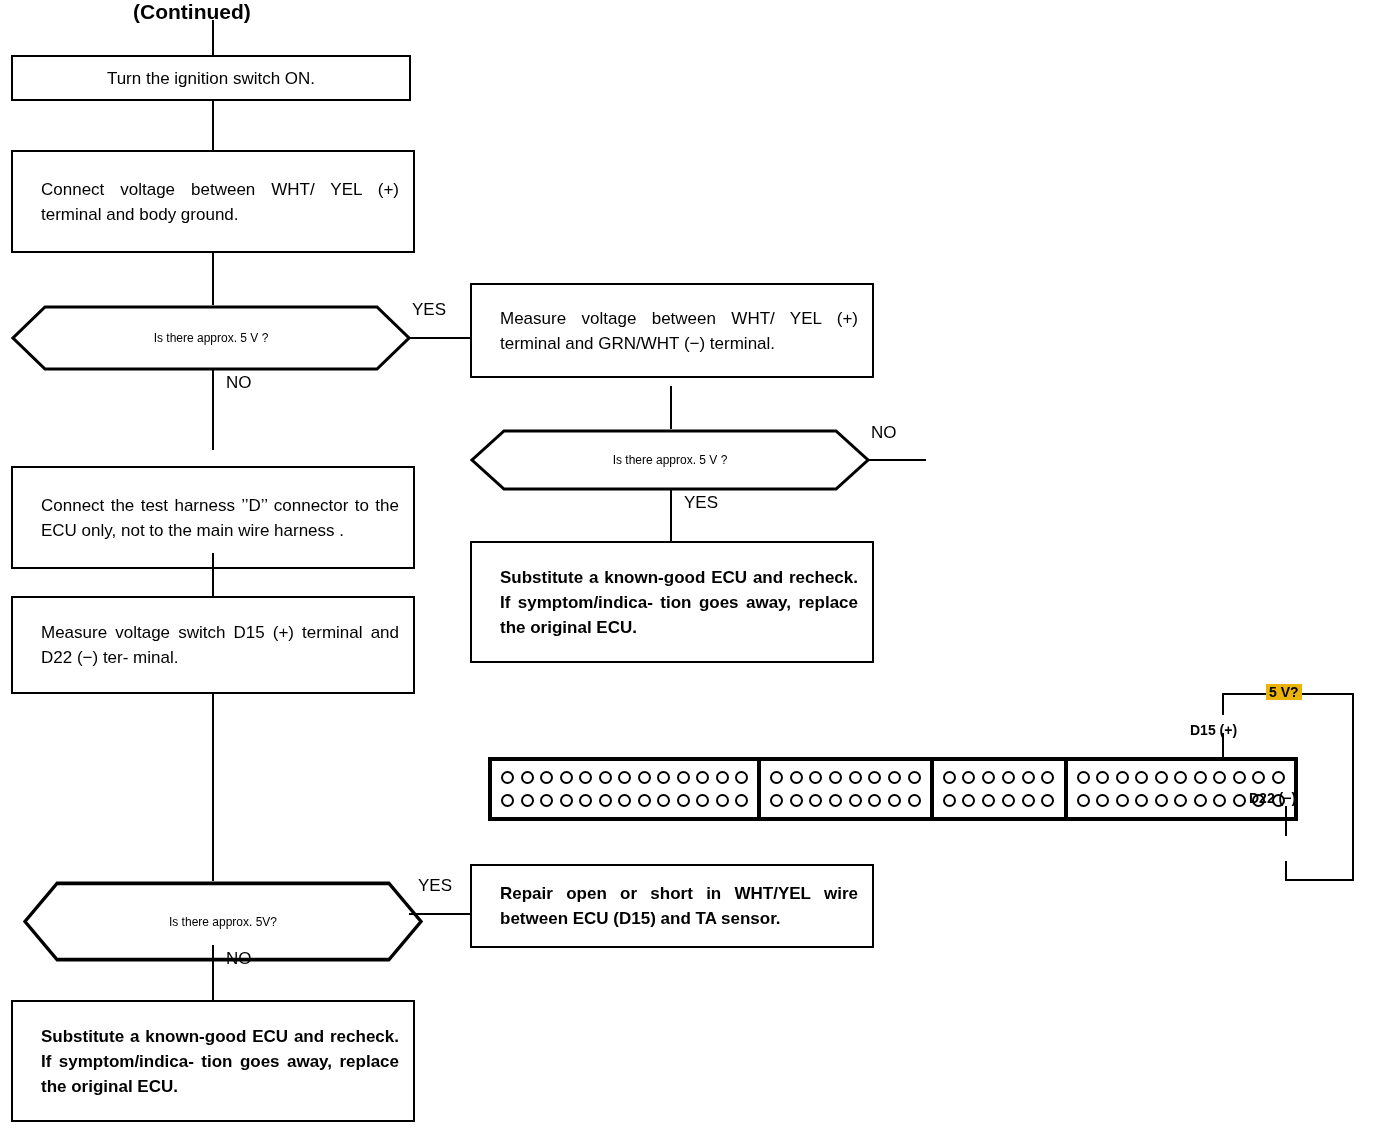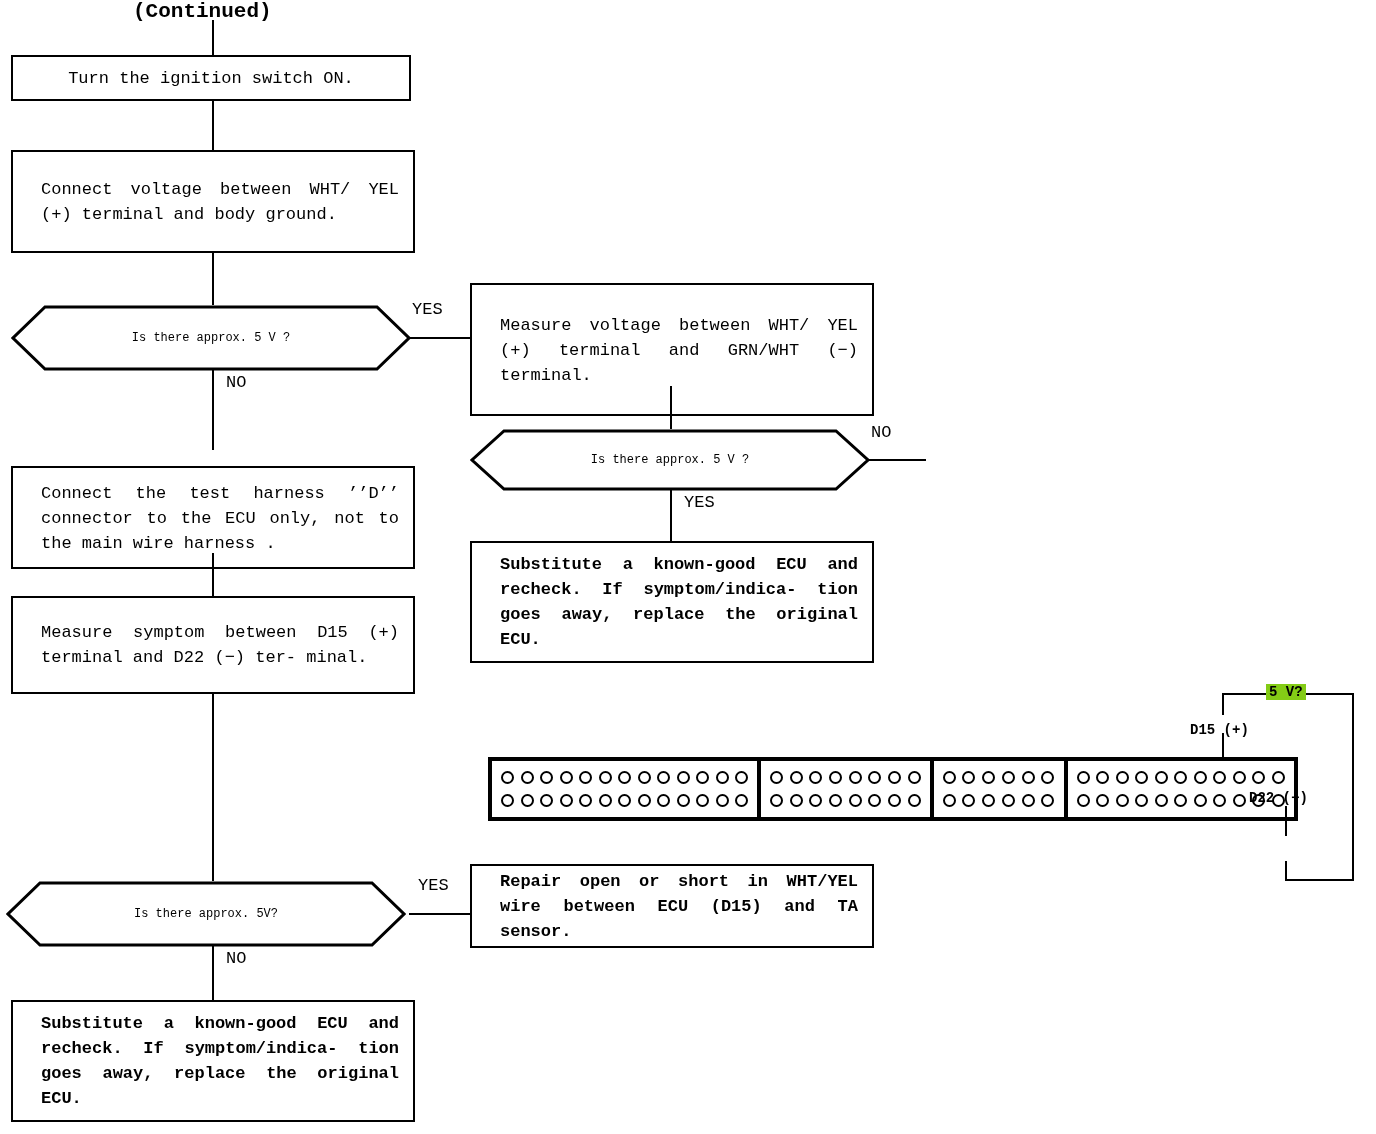--- a/index.html
+++ b/index.html
@@ -1,17 +1,17 @@
 <!DOCTYPE html>
 <html><head>
 <meta charset="utf-8">
 <style>
   html,body{margin:0;padding:0;background:#fff;}
   body{font-family:"Liberation Sans",sans-serif;color:#000;}
-  #page{position:relative;width:1376px;height:1134px;background:#fff;overflow:hidden;font-family:Liberation Mono, monospace;}
+  #page{position:relative;width:1376px;height:1134px;background:#fff;overflow:hidden;}
 
   .box{position:absolute;border:2px solid #000;background:#fff;box-sizing:border-box;}
   .box .txt{position:absolute;left:28px;right:14px;top:50%;transform:translateY(-50%);
             font-size:17px;line-height:25px;text-align:justify;}
   .box.bold .txt{font-weight:bold;}
   .box.center .txt{text-align:center;left:14px;right:14px;}
 
   .hex{position:absolute;box-sizing:border-box;}
   .hex svg{position:absolute;inset:0;width:100%;height:100%;}
   .hex .htxt{position:absolute;inset:0;display:flex;align-items:center;justify-content:center;
@@ -71,43 +71,43 @@
   <div class="ln lnv" style="left:212px;top:369px;height:81px;"></div>
   <div class="lbl reg" style="left:226px;top:373px;">NO</div>
 
   <div class="box" style="left:11px;top:450px;width:404px;height:103px;margin-top:16px;">
     <div class="txt">Connect the test harness ’’D’’ connector to the ECU only, not to the main wire harness .</div>
   </div>
 
   <div class="ln lnv" style="left:212px;top:553px;height:43px;"></div>
 
   <div class="box" style="left:11px;top:596px;width:404px;height:98px;">
-    <div class="txt">Measure symptom between D15 (+) terminal and D22 (−) ter- minal.</div>
+    <div class="txt">Measure voltage switch D15 (+) terminal and D22 (−) ter- minal.</div>
   </div>
 
   <div class="ln lnv" style="left:212px;top:694px;height:187px;"></div>
 
-  <div class="hex" style="left:6px;top:881px;width:400px;height:66px;text-align:right;">
+  <div class="hex" style="left:23px;top:881px;width:400px;height:81px;text-align:right;">
     <svg viewBox="0 0 400 66" preserveAspectRatio="none">
       <polygon points="34,2 366,2 398,33 366,64 34,64 2,33" fill="#fff" stroke="#000" stroke-width="3"></polygon>
     </svg>
     <div class="htxt">Is there approx. 5V?</div>
   </div>
 
   <div class="ln lnh" style="left:409px;top:913px;width:62px;"></div>
   <div class="lbl reg" style="left:418px;top:876px;">YES</div>
 
   <div class="ln lnv" style="left:212px;top:945px;height:55px;"></div>
   <div class="lbl reg" style="left:226px;top:949px;">NO</div>
 
   <div class="box bold" style="left:11px;top:1000px;width:404px;height:122px;">
     <div class="txt">Substitute a known-good ECU and recheck. If symptom/indica- tion goes away, replace the original ECU.</div>
   </div>
 
-  <div class="box" style="left:470px;top:283px;width:404px;height:133px;padding-left:24px;">
+  <div class="box" style="left:470px;top:283px;width:404px;height:95px;padding-left:24px;">
     <div class="txt">Measure voltage between WHT/ YEL (+) terminal and GRN/WHT (−) terminal.</div>
   </div>
 
   <div class="ln lnv" style="left:670px;top:386px;height:43px;"></div>
 
   <div class="hex" style="left:470px;top:429px;width:400px;height:62px;">
     <svg viewBox="0 0 400 62" preserveAspectRatio="none">
       <polygon points="34,2 366,2 398,31 366,60 34,60 2,31" fill="#fff" stroke="#000" stroke-width="3"></polygon>
     </svg>
     <div class="htxt">Is there approx. 5 V ?</div>
@@ -227,21 +227,21 @@
           <div class="pin"></div>
           <div class="pin"></div>
           <div class="pin"></div>
         </div>
       </div>
     </div>
 
   <div class="ln lnv" style="left:1222px;top:733px;height:26px;"></div>
   <div class="ln lnv" style="left:1222px;top:693px;height:22px;"></div>
   <div class="ln lnh" style="left:1222px;top:693px;width:132px;"></div>
-  <div class="smlbl" style="left:1266px;top:684px;background:#84cc16;padding:0 3px;">5 V?</div>
+  <div class="smlbl" style="left:1266px;top:684px;background:#eab308;padding:0 3px;">5 V?</div>
   <div class="ln lnv" style="left:1352px;top:693px;height:188px;"></div>
   <div class="ln lnh" style="left:1285px;top:879px;width:69px;"></div>
   <div class="ln lnv" style="left:1285px;top:861px;height:20px;"></div>
   <div class="ln lnv" style="left:1285px;top:806px;height:30px;"></div>
 
   <div class="smlbl" style="left:1190px;top:722px;">D15 (+)</div>
   <div class="smlbl" style="left:1249px;top:790px;">D22 (−)</div>
 
 </div>
 

